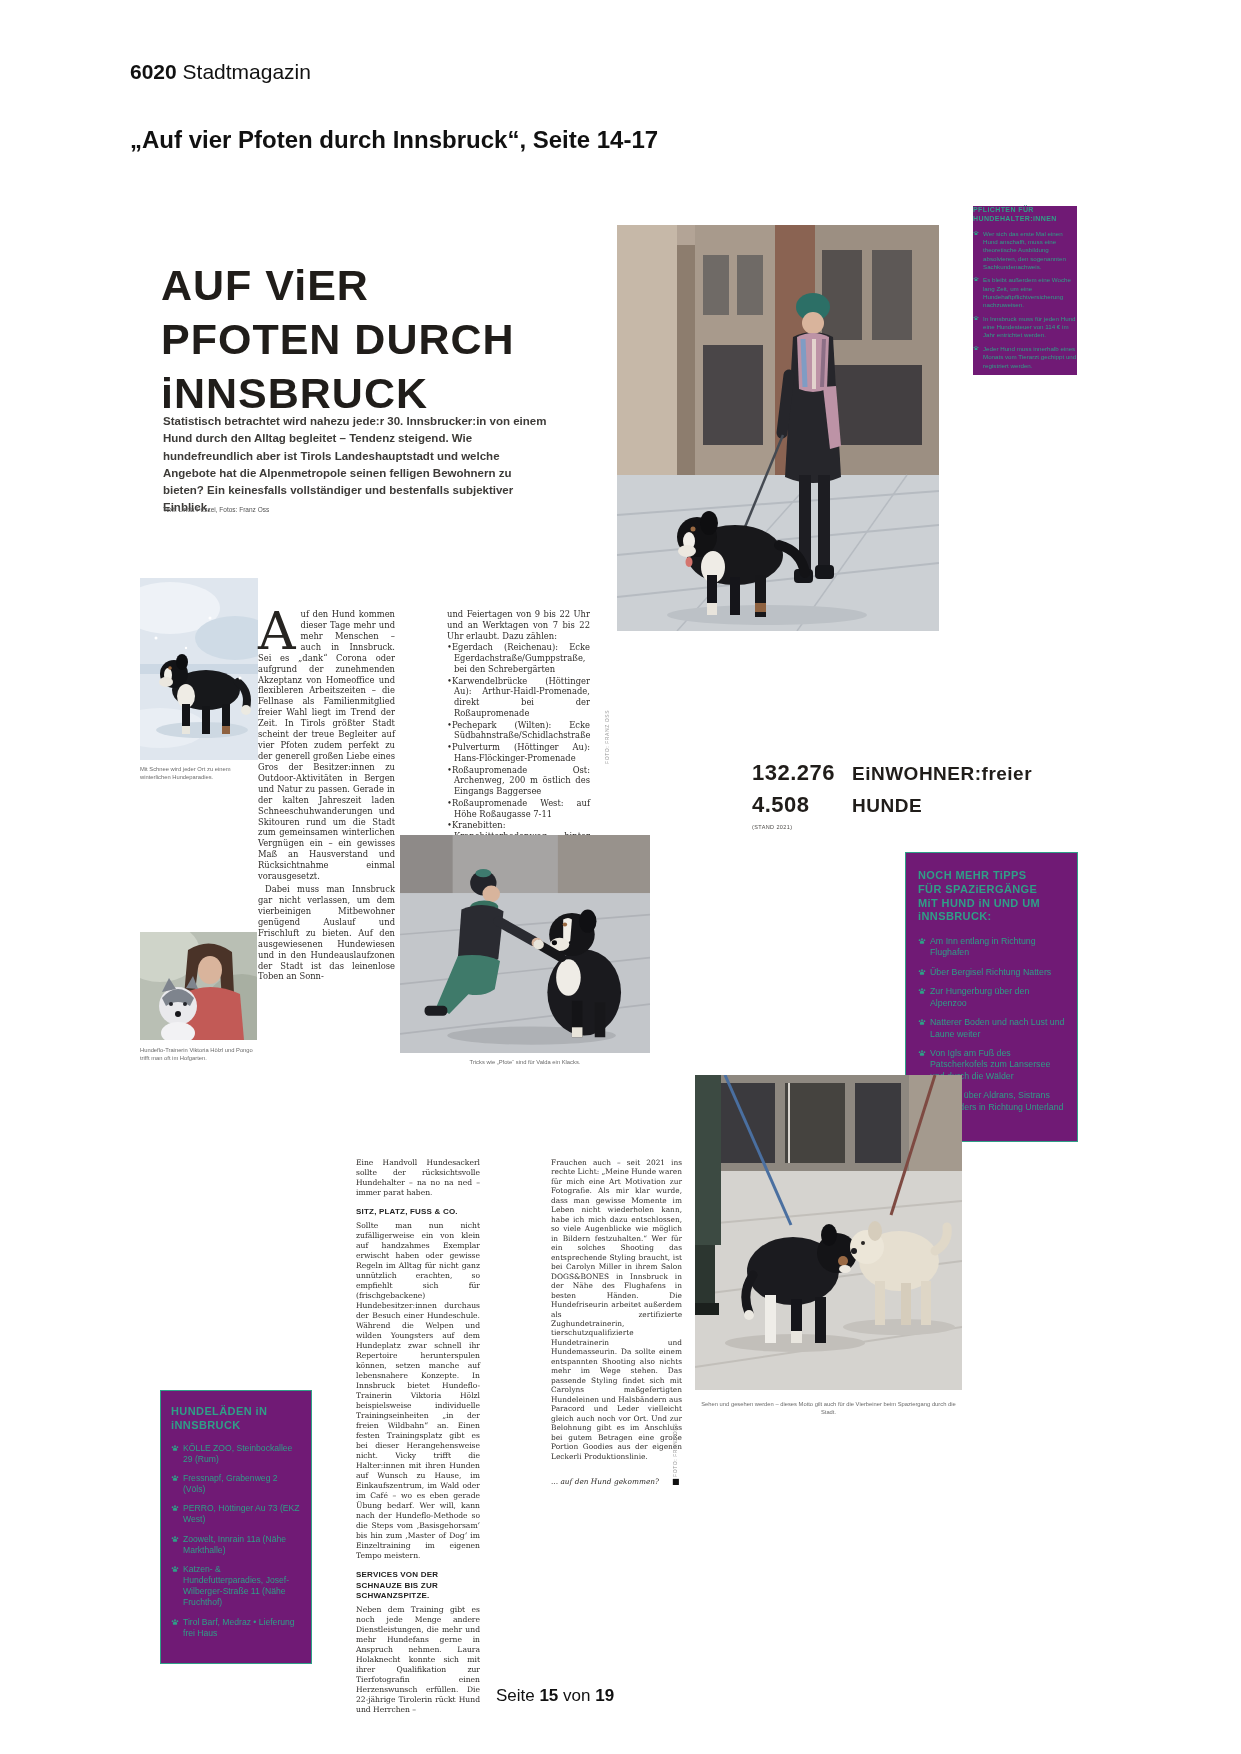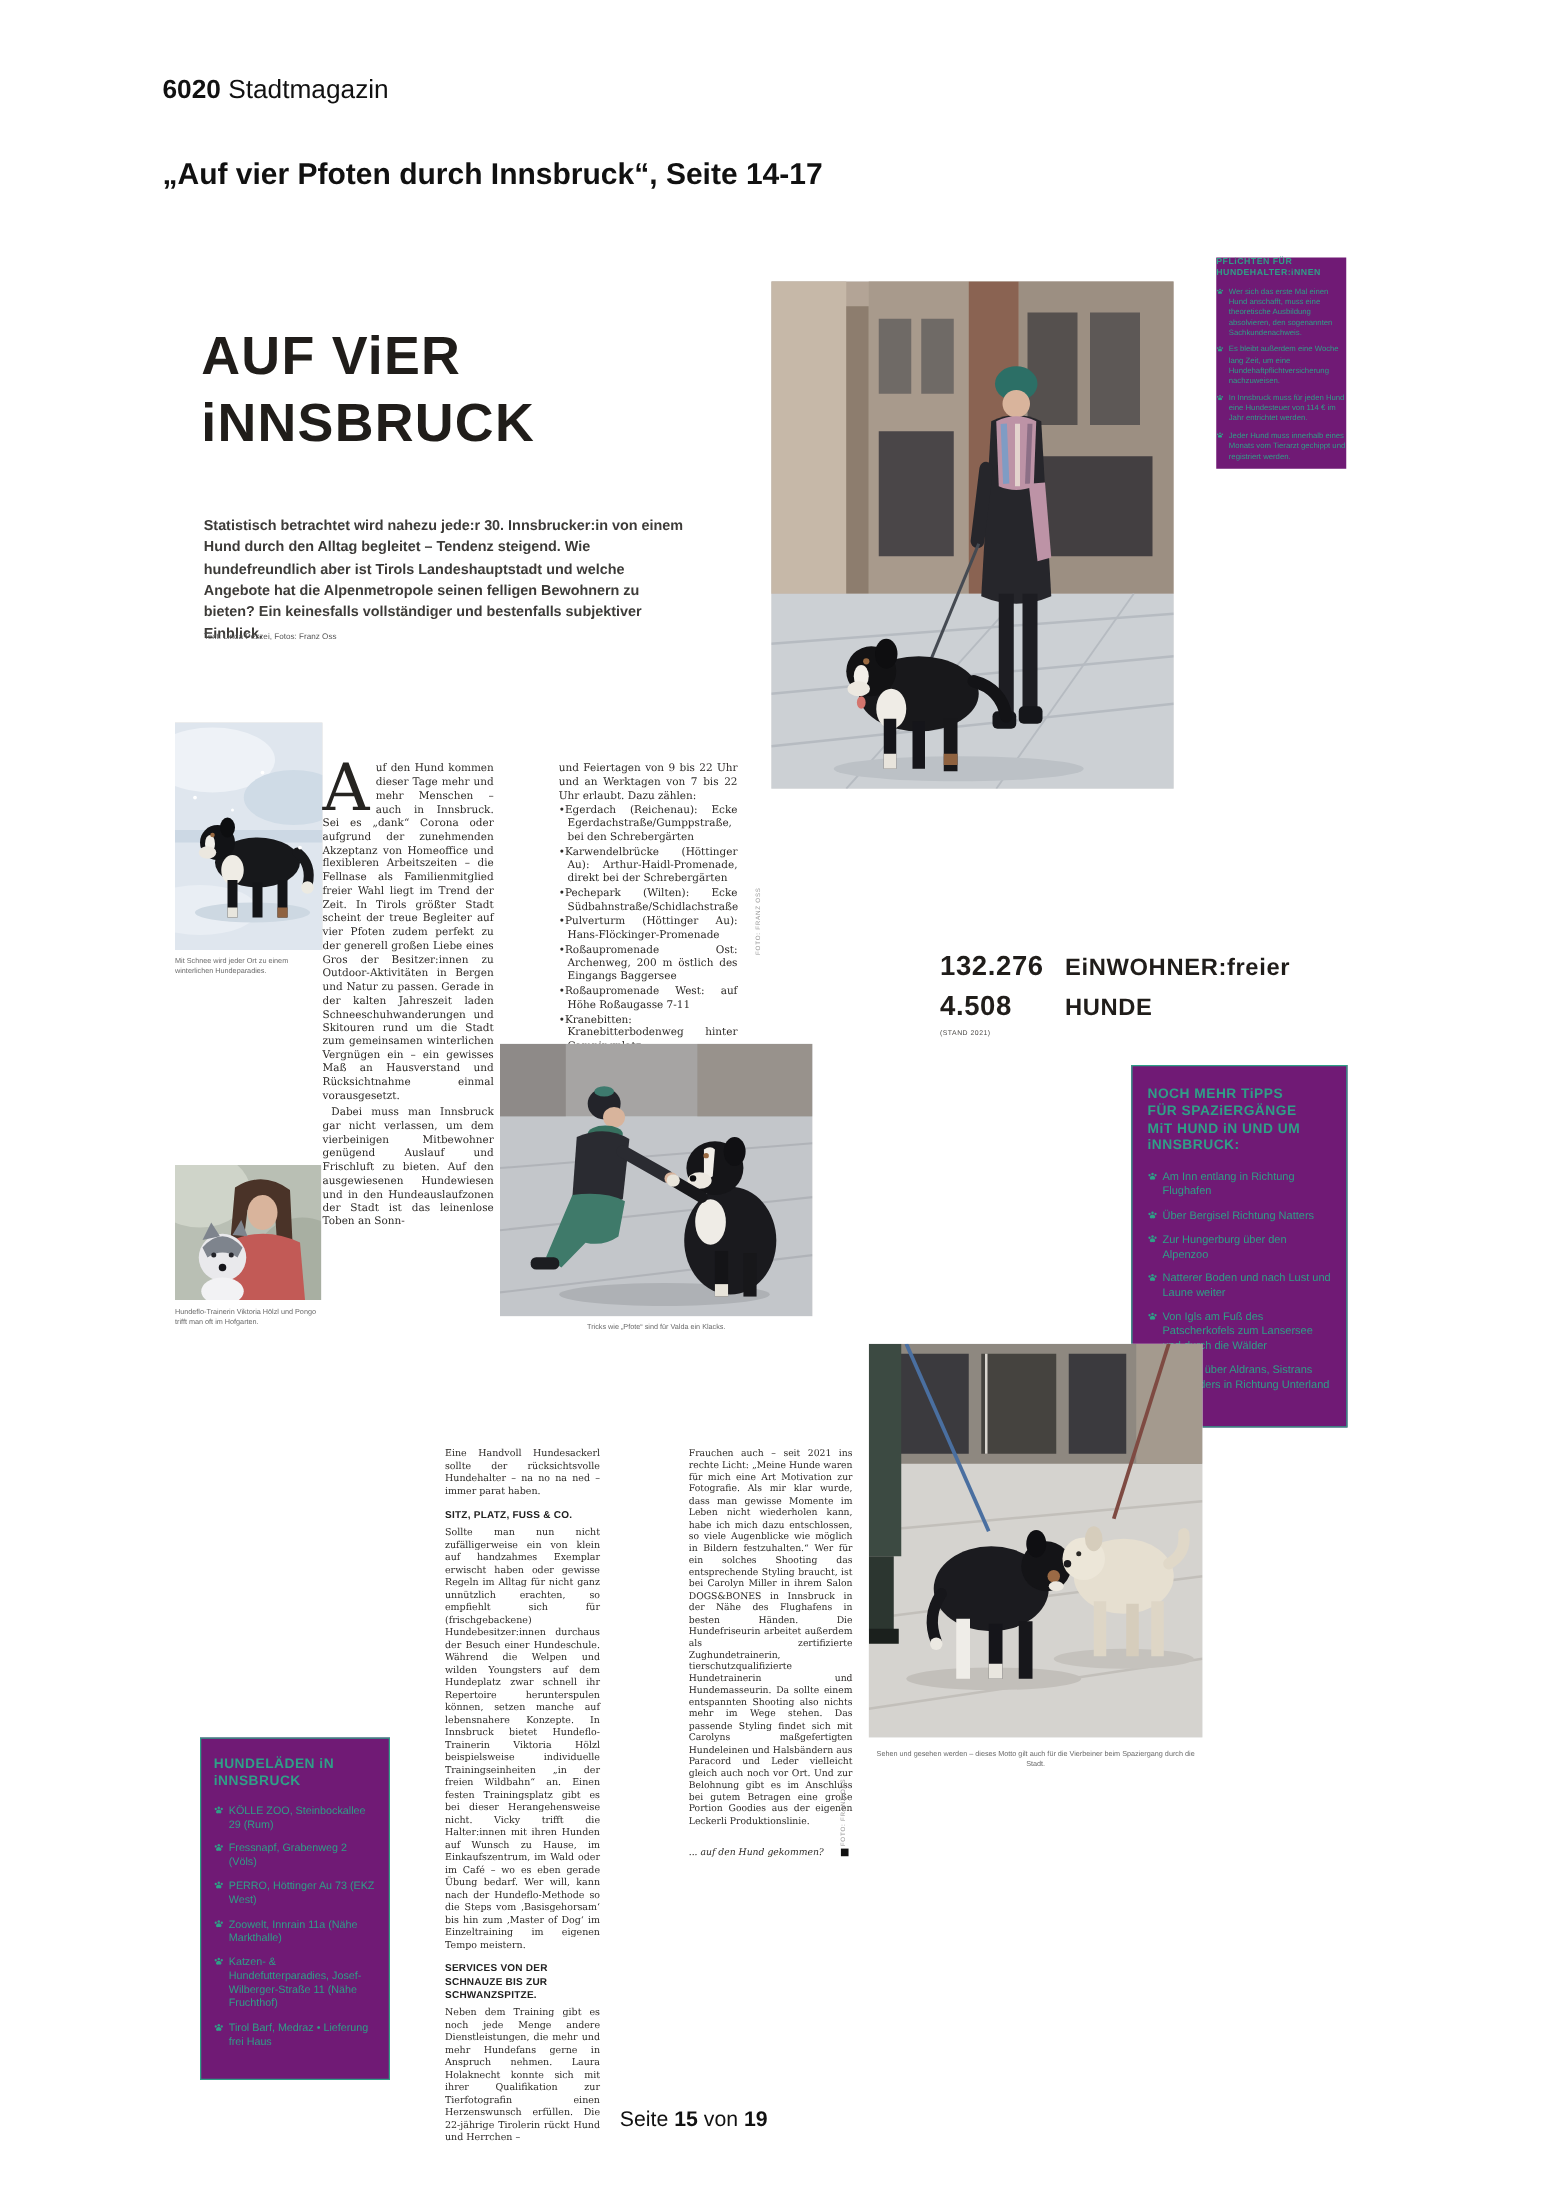--- a/index.html
+++ b/index.html
@@ -74,20 +74,21 @@
 </head>
 <body>
 
 <div id="page">
 
   <div class="abs brand"><b>6020</b><span> Stadtmagazin</span></div>
   <div class="abs doc-title">„Auf vier Pfoten durch Innsbruck“, Seite 14-17</div>
 
   <div class="abs headline">
     <div>AUF ViER</div>
+    <div>PFOTEN DURCH</div>
     <div>iNNSBRUCK</div>
   </div>
   <div class="abs standfirst">Statistisch betrachtet wird nahezu jede:r 30. Innsbrucker:in von einem Hund durch den Alltag begleitet – Tendenz steigend. Wie hundefreundlich aber ist Tirols Landeshauptstadt und welche Angebote hat die Alpenmetropole seinen felligen Bewohnern zu bieten? Ein keinesfalls vollständiger und bestenfalls subjektiver Einblick.</div>
   <div class="abs byline">Text: Linda Pezzei, Fotos: Franz Oss</div>
 
   <div class="ph" style="left:617px;top:225px;width:322px;height:406px;">
     <svg viewBox="0 0 322 406" preserveAspectRatio="none">
       <rect width="322" height="250" fill="#b3a496"></rect>
       <rect x="0" y="0" width="60" height="250" fill="#c6b8a8"></rect>
       <rect x="60" y="20" width="18" height="230" fill="#8d7d6e"></rect>
@@ -211,21 +212,21 @@
   </div>
   <div class="caption" style="left:140px;top:765px;width:118px;">Mit Schnee wird jeder Ort zu einem winterlichen Hundeparadies.</div>
 
   <div class="bodycol col1">
     <p><span class="dropcap serif">A</span><span>uf den Hund kommen dieser Tage mehr und mehr Menschen – auch in Innsbruck. Sei es „dank“ Corona oder aufgrund der zunehmenden Akzeptanz von Homeoffice und flexibleren Arbeitszeiten – die Fellnase als Familienmitglied freier Wahl liegt im Trend der Zeit. In Tirols größter Stadt scheint der treue Begleiter auf vier Pfoten zudem perfekt zu der generell großen Liebe eines Gros der Besitzer:innen zu Outdoor-Aktivitäten in Bergen und Natur zu passen. Gerade in der kalten Jahreszeit laden Schneeschuhwanderungen und Skitouren rund um die Stadt zum gemeinsamen winterlichen Vergnügen ein – ein gewisses Maß an Hausverstand und Rücksichtnahme einmal vorausgesetzt.</span></p>
     <p>Dabei muss man Innsbruck gar nicht verlassen, um dem vierbeinigen Mitbewohner genügend Auslauf und Frischluft zu bieten. Auf den ausgewiesenen Hundewiesen und in den Hundeauslaufzonen der Stadt ist das leinenlose Toben an Sonn-</p>
   </div>
   <div class="bodycol col2">
     <p>und Feiertagen von 9 bis 22 Uhr und an Werktagen von 7 bis 22 Uhr erlaubt. Dazu zählen:</p>
     <div class="zone">Egerdach (Reichenau): Ecke Egerdachstraße/Gumppstraße, bei den Schrebergärten</div>
-    <div class="zone">Karwendelbrücke (Höttinger Au): Arthur-Haidl-Promenade, direkt bei der Schrebergärten</div>
+    <div class="zone">Karwendelbrücke (Höttinger Au): Arthur-Haidl-Promenade, direkt bei der Roßaupromenade</div>
     <div class="zone">Pechepark (Wilten): Ecke Südbahnstraße/Schidlachstraße</div>
     <div class="zone">Pulverturm (Höttinger Au): Hans-Flöckinger-Promenade</div>
     <div class="zone">Roßaupromenade Ost: Archenweg, 200 m östlich des Eingangs Baggersee</div>
     <div class="zone">Roßaupromenade West: auf Höhe Roßaugasse 7-11</div>
     <div class="zone">Kranebitten: Kranebitterbodenweg hinter Campingplatz</div>
     <p class="outro">In der Zeit zwischen Oktober und März dürfen Hunde übrigens auch auf den abgesperrten Feldern außerhalb des besiedelten Gebiets ihre Runden drehen.</p>
   </div>
   <div class="vtext" style="left:604px;top:692px;height:72px;">FOTO: FRANZ OSS</div>
 
   <div class="abs stats">

